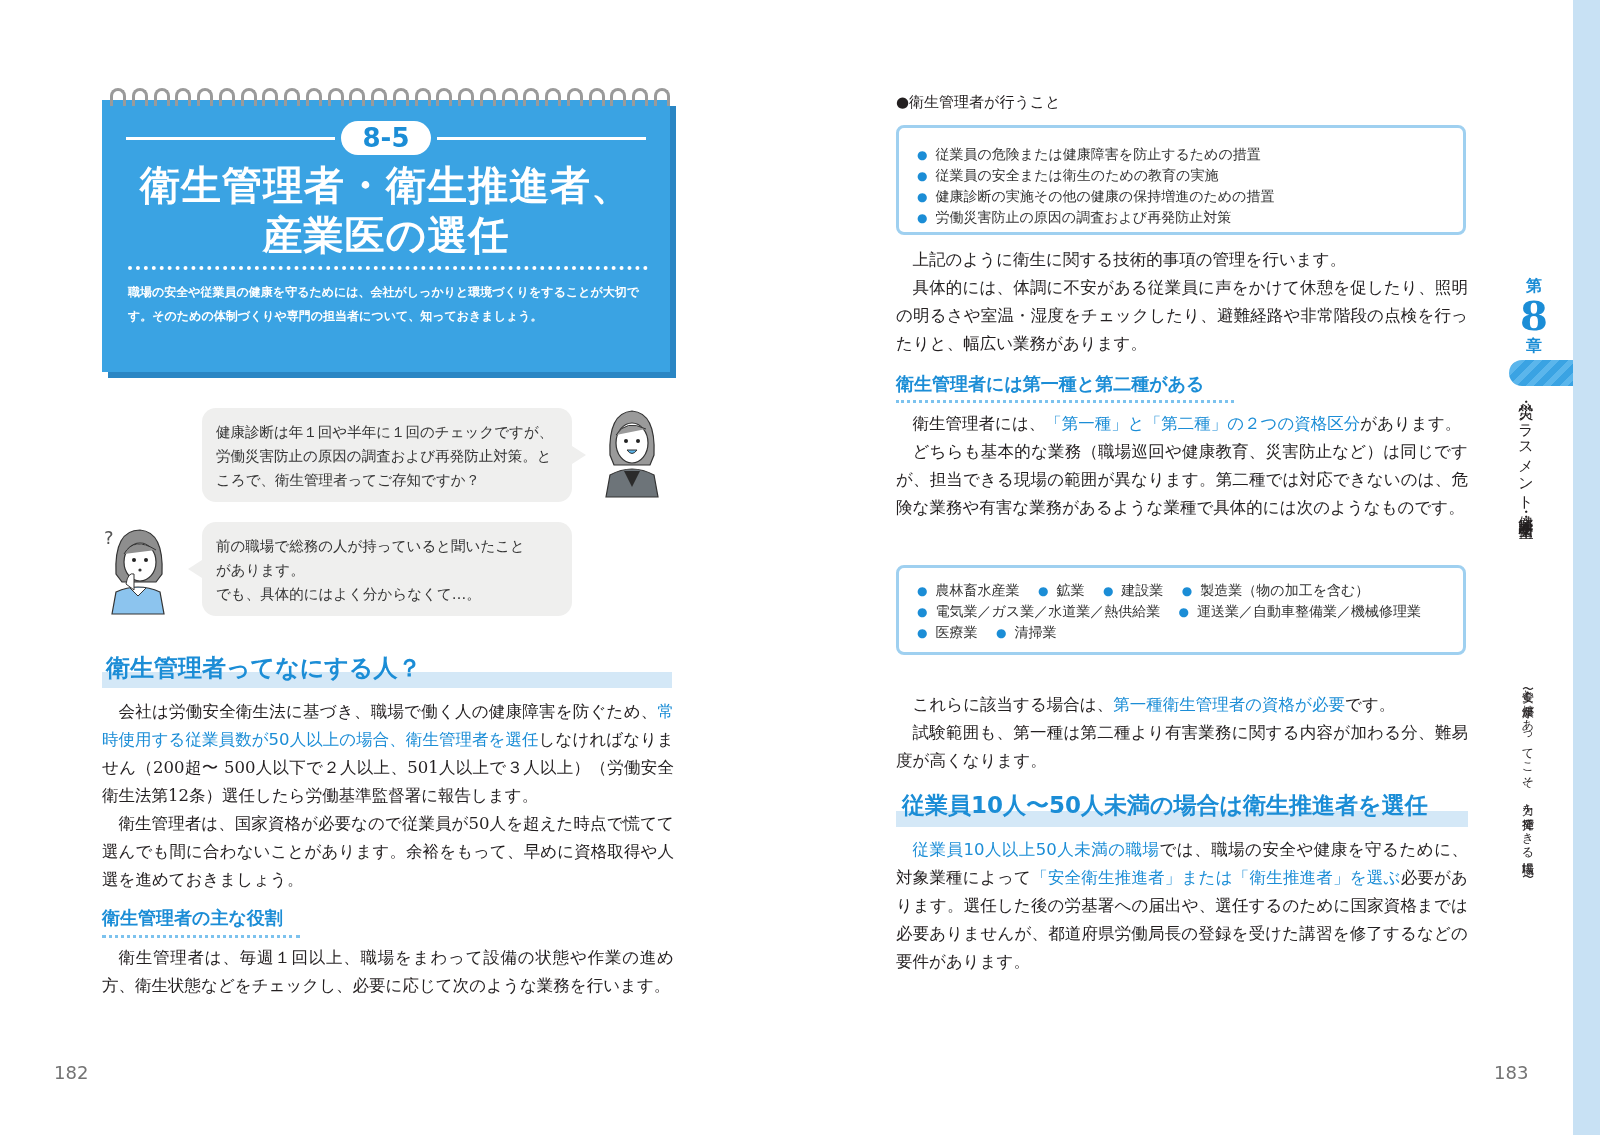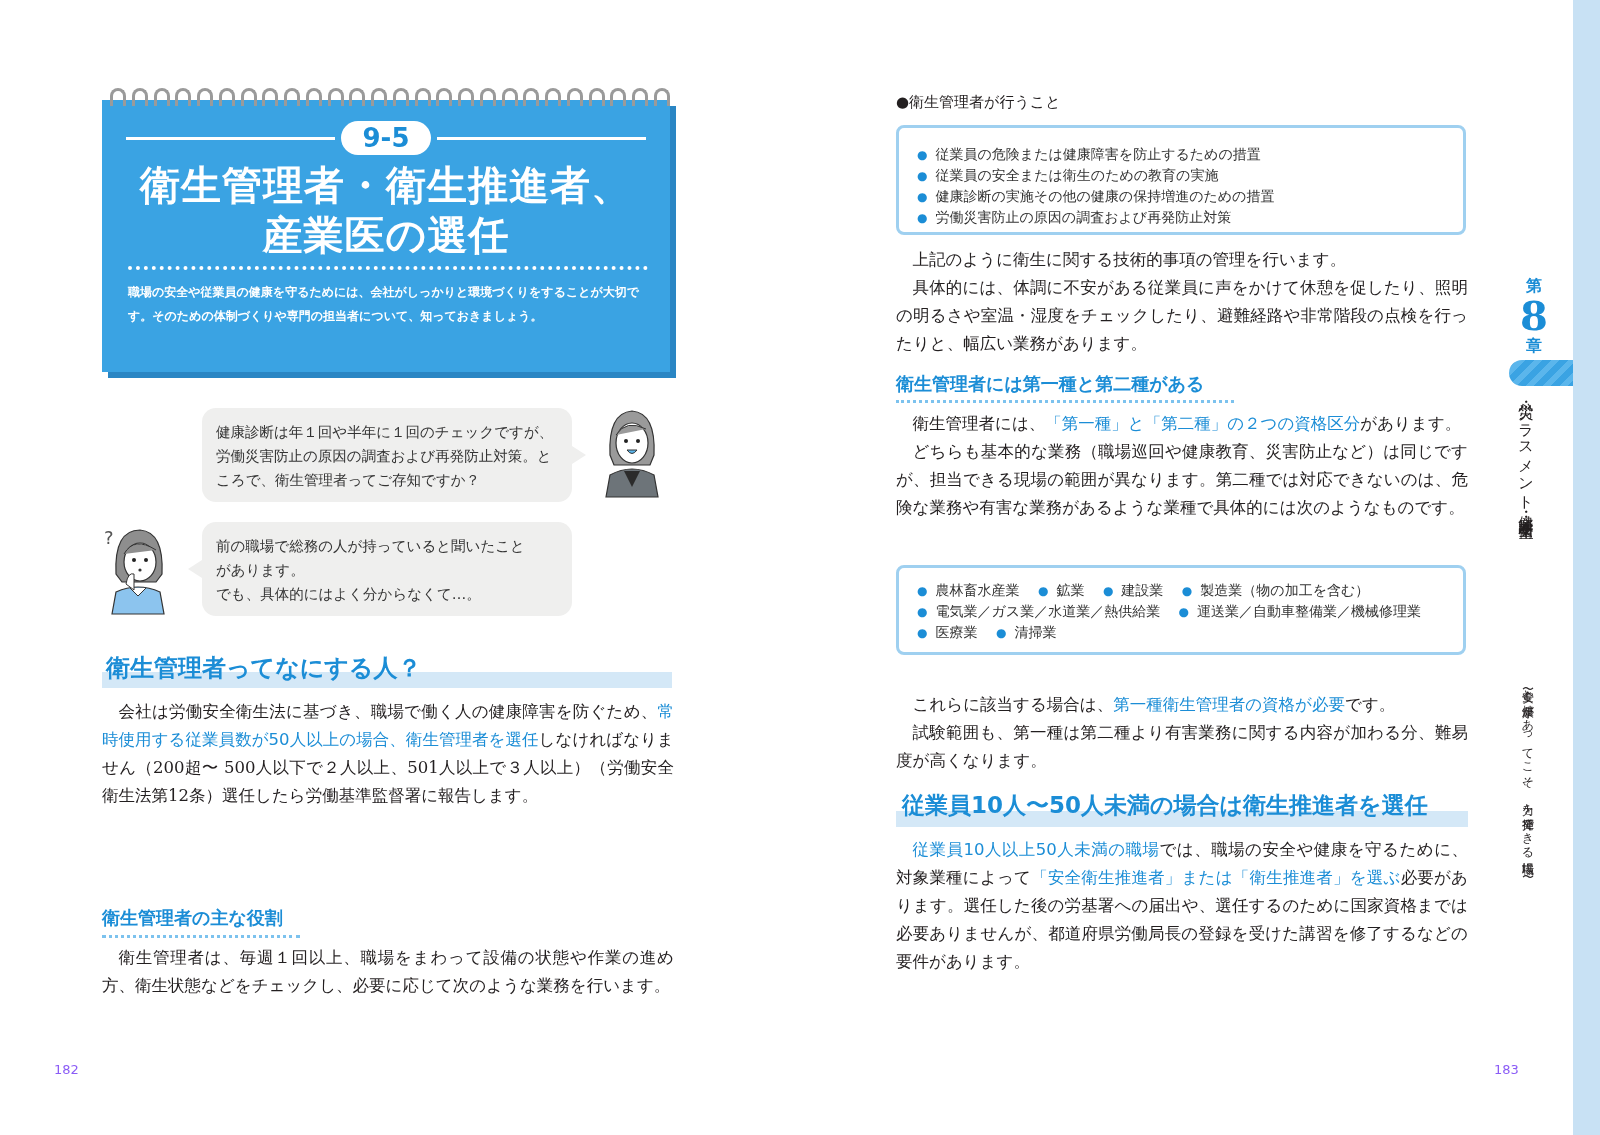--- a/index.html
+++ b/index.html
@@ -49,21 +49,21 @@
     .side-strip { left: 1573px; top: 0; width: 27px; height: 1135px; background: #c8e1f4; }
     .chap-label { left: 1512px; top: 276px; width: 44px; text-align: center; color: #1b8dd6; font-weight: bold; }
     .chap-label .s { font-size: 16px; line-height: 20px; display: block; }
     .chap-label .n { font-size: 40px; line-height: 40px; display: block; font-family: "DejaVu Serif", "Liberation Serif", serif; }
     .chap-tab { left: 1509px; top: 360px; width: 64px; height: 26px; border-radius: 13px 0 0 13px;
       background: repeating-linear-gradient(135deg, #3aa3e3 0 6px, #5bb6ec 6px 12px); }
     .vtext { writing-mode: vertical-rl; text-orientation: upright; }
     .side-title { left: 1516px; top: 392px; font-size: 15px; letter-spacing: 1px; color: #231f20; height: 280px; }
     .side-sub { left: 1519px; top: 680px; font-size: 12px; letter-spacing: 0.5px; color: #231f20; height: 290px; }
 
-    .page-num { font-size: 13px; color: #8b5cf6; }
+    .page-num { font-size: 18px; color: #737373; }
   </style>
 </head>
 <body>
 
 <div>
 
   <div class="abs title-card-shadow"></div>
   <div class="abs title-card"></div>
   <div class="abs spiral">
     <span class="ring"></span>
@@ -88,21 +88,21 @@
       <span class="ring"></span>
     <span class="ring"></span>
       <span class="ring"></span>
       <span class="ring"></span>
       <span class="ring"></span>
       <span class="ring"></span>
     <span class="ring"></span>
   </div>
   <div class="abs chapter-num-row">
     <span class="line"></span>
-    <span class="chapter-badge sans">9-5</span>
+    <span class="chapter-badge sans">8-5</span>
     <span class="line"></span>
   </div>
   <div class="abs title-text sans">
     <div>衛生管理者・衛生推進者、</div>
     <div>産業医の選任</div>
   </div>
   <div class="abs title-dots"></div>
   <div class="abs title-lead sans">職場の安全や従業員の健康を守るためには、会社がしっかりと環境づくりをすることが大切です。そのための体制づくりや専門の担当者について、知っておきましょう。</div>
 
   <div class="abs bubble bubble1 sans">
@@ -137,20 +137,21 @@
     <div>前の職場で総務の人が持っていると聞いたこと</div>
     <div>があります。</div>
     <div>でも、具体的にはよく分からなくて…。</div>
   </div>
 
   <div class="h-band" style="left:102px;top:672px;width:570px;"></div>
   <div class="abs h-big sans" style="left:106px;top:652px;">衛生管理者ってなにする人？</div>
 
   <div class="abs para" style="left:102px;top:698px;width:572px;">
     <p><span>会社は労働安全衛生法に基づき、職場で働く人の健康障害を防ぐため、</span><span class="hl">常時使用する従業員数が50人以上の場合、衛生管理者を選任</span><span>しなければなりません（200超〜 500人以下で２人以上、501人以上で３人以上）（労働安全衛生法第12条）選任したら労働基準監督署に報告します。</span></p>
+    <p>衛生管理者は、国家資格が必要なので従業員が50人を超えた時点で慌てて選んでも間に合わないことがあります。余裕をもって、早めに資格取得や人選を進めておきましょう。</p>
   </div>
 
   <div class="abs h-small sans" style="left:102px;top:906px;">衛生管理者の主な役割</div>
   <div class="abs h-dots" style="left:102px;top:935px;width:198px;"></div>
 
   <div class="abs para" style="left:102px;top:944px;width:572px;">
     <p>衛生管理者は、毎週１回以上、職場をまわって設備の状態や作業の進め方、衛生状態などをチェックし、必要に応じて次のような業務を行います。</p>
   </div>
 
   <div class="abs page-num sans" style="left:54px;top:1062px;">182</div>

